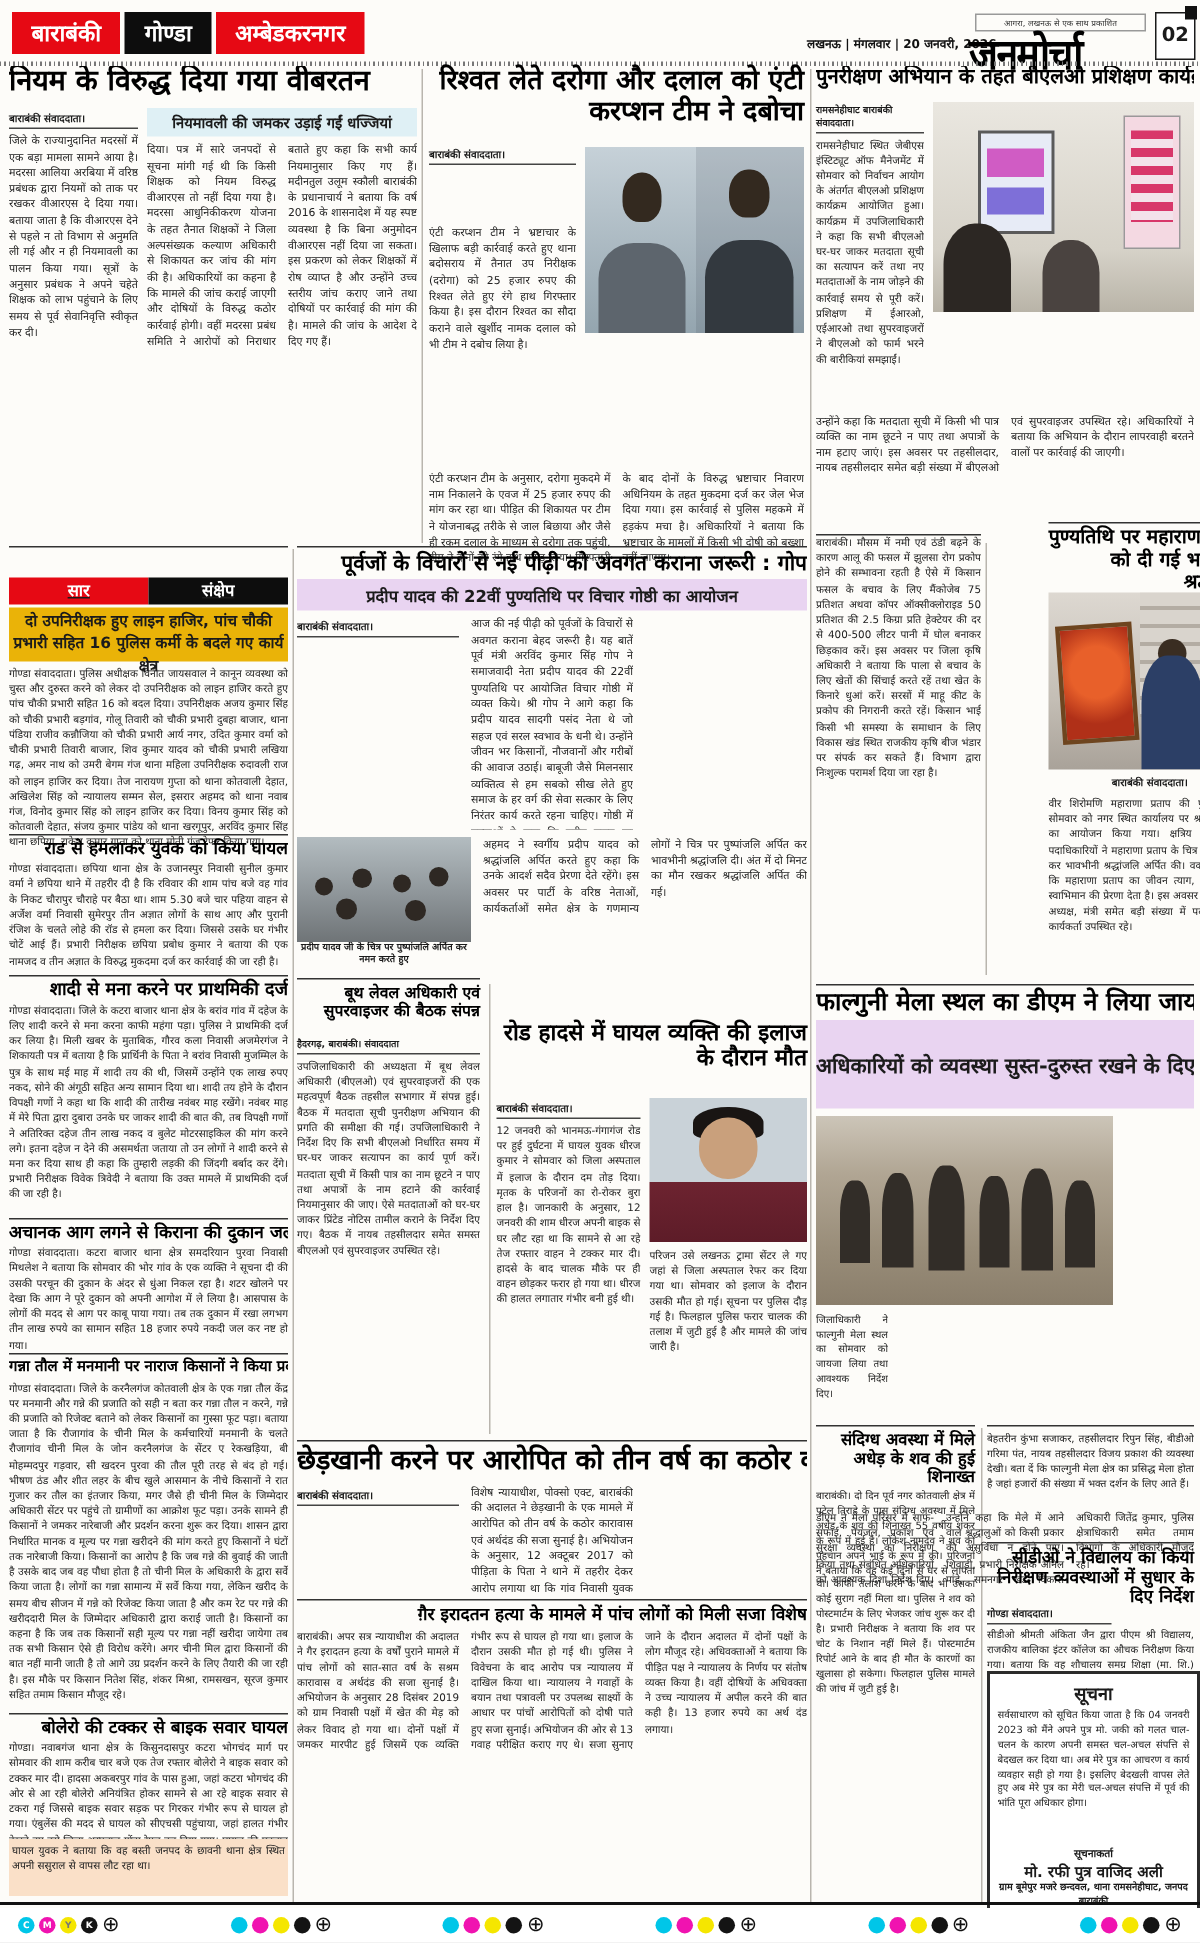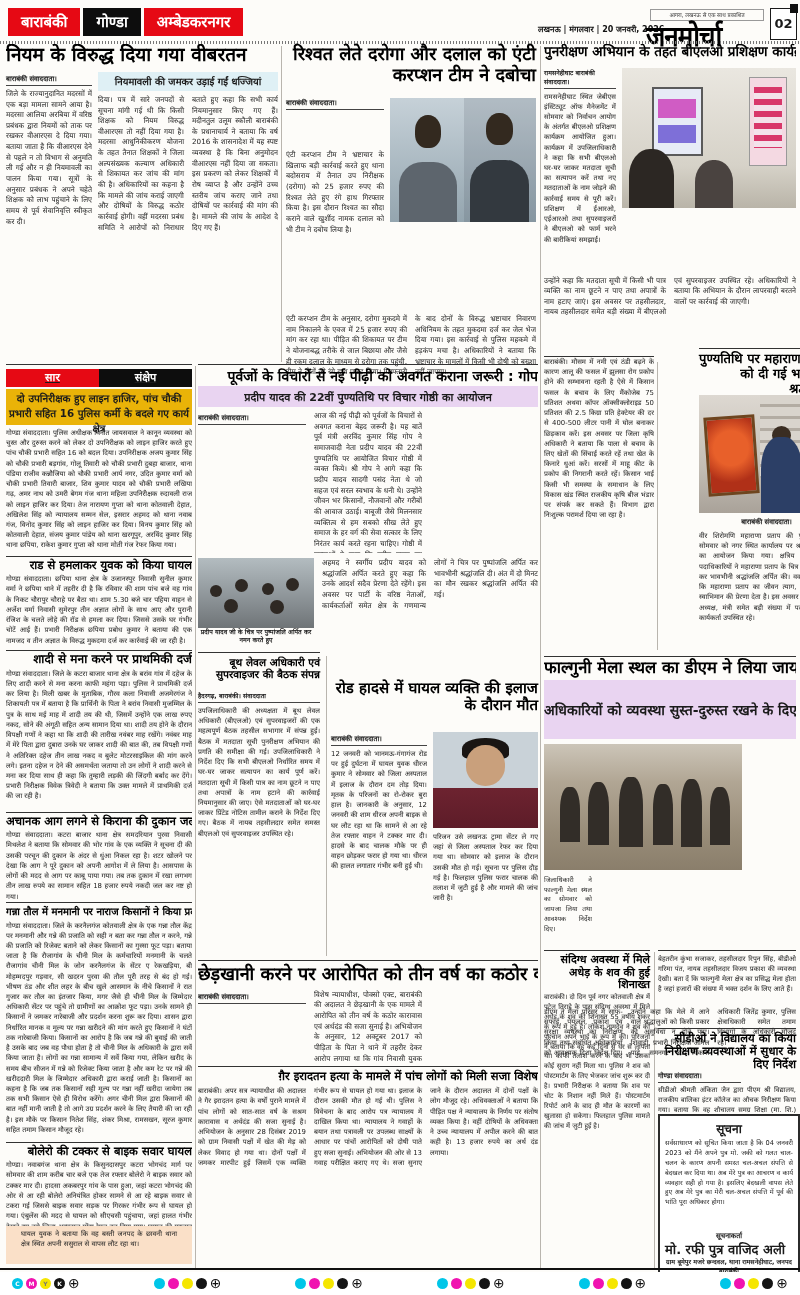--- a/index.html
+++ b/index.html
@@ -67,21 +67,21 @@
   .saarbar{display:flex;height:18px;}
   .saarbar div{flex:1;color:#fff;font-size:11px;font-weight:700;text-align:center;line-height:18px;}
   .saar-pink{background:#eab308;font-size:10.3px;font-weight:700;text-align:center;line-height:1.45;padding:2px 1px;}
   .lav{background:#e9d4f1;}
   .cyansub{background:#dff0f5;}
   .peach{background:#fae0c8;}
   .notice{border:2px solid #2b2b2b;background:#fff;padding:4px 5px;}
   .notice .ttl{font-size:12px;font-weight:700;text-align:center;margin-bottom:2px;}
   .notice .nb{font-size:6.6px;line-height:1.5;text-align:justify;height:92px;overflow:hidden;}
   .notice .sg{font-size:7px;font-weight:700;text-align:center;}
-  .notice .nm{font-size:13px;font-weight:700;}
+  .notice .nm{font-size:10px;font-weight:700;text-align:center;}
   .notice .ad{font-size:6.4px;font-weight:700;text-align:center;line-height:1.4;}
   
   .cbar{position:absolute;left:0;top:1272px;width:800px;height:23px;background:#fff;
         display:flex;align-items:center;justify-content:space-between;padding:0 12px;box-sizing:border-box;}
   .cgrp{display:flex;align-items:center;gap:3px;}
   .dot{width:11px;height:11px;border-radius:50%;display:inline-block;text-align:center;
        font-size:6px;font-weight:700;line-height:11px;color:#fff;}
   .dot.c{background:#00c6e8;} .dot.m{background:#f013b0;} .dot.y{background:#f5e600;color:#777;}
   .dot.k{background:#141414;}
   .reg{font-size:14px;line-height:11px;color:#111;}
@@ -160,21 +160,21 @@
             <i></i>
           </div>
         <div class="man1"></div>
           <div class="man2"></div>
       </div>
     </div>
     <div class="body cols2" style="height:78px;margin-top:6px;">उन्होंने कहा कि मतदाता सूची में किसी भी पात्र व्यक्ति का नाम छूटने न पाए तथा अपात्रों के नाम हटाए जाएं। इस अवसर पर तहसीलदार, नायब तहसीलदार समेत बड़ी संख्या में बीएलओ एवं सुपरवाइजर उपस्थित रहे। अधिकारियों ने बताया कि अभियान के दौरान लापरवाही बरतने वालों पर कार्रवाई की जाएगी।</div>
   </div>
 
   <div class="art topline" style="left:6px;top:364px;width:186px;">
-    <div class="saarbar" style="margin-top:4px;text-decoration:underline;">
+    <div class="saarbar" style="margin-top:20px;text-decoration:underline;">
       <div style="background:#e60914;">सार</div>
       <div style="background:#0d0d0d;">संक्षेप</div>
     </div>
     <div class="saar-pink" style="margin-top:2px;height:32px;">दो उपनिरीक्षक हुए लाइन हाजिर, पांच चौकी प्रभारी सहित 16 पुलिस कर्मी के बदले गए कार्य क्षेत्र</div>
     <div class="body" style="height:132px;margin-top:3px;font-size:6.9px;">गोण्डा संवाददाता। पुलिस अधीक्षक विनीत जायसवाल ने कानून व्यवस्था को चुस्त और दुरुस्त करने को लेकर दो उपनिरीक्षक को लाइन हाजिर करते हुए पांच चौकी प्रभारी सहित 16 को बदल दिया। उपनिरीक्षक अजय कुमार सिंह को चौकी प्रभारी बड़गांव, गोलू तिवारी को चौकी प्रभारी दुबहा बाजार, थाना पंडिया राजीव कन्नौजिया को चौकी प्रभारी आर्य नगर, उदित कुमार वर्मा को चौकी प्रभारी तिवारी बाजार, शिव कुमार यादव को चौकी प्रभारी लखिया गढ़, अमर नाथ को उमरी बेगम गंज थाना महिला उपनिरीक्षक रुदावली राज को लाइन हाजिर कर दिया। तेज नारायण गुप्ता को थाना कोतवाली देहात, अखिलेश सिंह को न्यायालय सम्मन सेल, इसरार अहमद को थाना नवाब गंज, विनोद कुमार सिंह को लाइन हाजिर कर दिया। विनय कुमार सिंह को कोतवाली देहात, संजय कुमार पांडेय को थाना खरगूपुर, अरविंद कुमार सिंह थाना छपिया, राकेश कुमार गुप्ता को थाना मोती गंज रेफर किया गया।</div>
   </div>
 
   <div class="art topline" style="left:6px;top:556px;width:186px;">
     <div class="hl c nw" style="font-size:11.5px;padding:2px 0;">राड से हमलाकर युवक को किया घायल</div>
     <div class="body" style="height:72px;font-size:6.9px;">गोण्डा संवाददाता। छपिया थाना क्षेत्र के उजानस्पुर निवासी सुनील कुमार वर्मा ने छपिया थाने में तहरीर दी है कि रविवार की शाम पांच बजे वह गांव के निकट चौरापुर चौराहे पर बैठा था। शाम 5.30 बजे चार पहिया वाहन से अर्जेश वर्मा निवासी सुमेरपुर तीन अज्ञात लोगों के साथ आए और पुरानी रंजिश के चलते लोहे की रॉड से हमला कर दिया। जिससे उसके घर गंभीर चोटें आई हैं। प्रभारी निरीक्षक छपिया प्रबोध कुमार ने बताया की एक नामजद व तीन अज्ञात के विरुद्ध मुकदमा दर्ज कर कार्रवाई की जा रही है।</div>
@@ -191,21 +191,21 @@
   </div>
 
   <div class="art topline" style="left:6px;top:902px;width:186px;">
     <div class="hl c nw" style="font-size:10px;padding:3px 0;">गन्ना तौल में मनमानी पर नाराज किसानों ने किया प्रदर्शन</div>
     <div class="body" style="height:218px;font-size:6.9px;">गोण्डा संवाददाता। जिले के करनैलगंज कोतवाली क्षेत्र के एक गन्ना तौल केंद्र पर मनमानी और गन्ने की प्रजाति को सही न बता कर गन्ना तौल न करने, गन्ने की प्रजाति को रिजेक्ट बताने को लेकर किसानों का गुस्सा फूट पड़ा। बताया जाता है कि रौजागांव के चीनी मिल के कर्मचारियों मनमानी के चलते रौजागांव चीनी मिल के जोन करनैलगंज के सेंटर ए रेकखड़िया, बी मोहम्मदपुर गड़वार, सी खदरन पुरवा की तौल पूरी तरह से बंद हो गई। भीषण ठंड और शीत लहर के बीच खुले आसमान के नीचे किसानों ने रात गुजार कर तौल का इंतजार किया, मगर जैसे ही चीनी मिल के जिम्मेदार अधिकारी सेंटर पर पहुंचे तो ग्रामीणों का आक्रोश फूट पड़ा। उनके सामने ही किसानों ने जमकर नारेबाजी और प्रदर्शन करना शुरू कर दिया। शासन द्वारा निर्धारित मानक व मूल्य पर गन्ना खरीदने की मांग करते हुए किसानों ने घंटों तक नारेबाजी किया। किसानों का आरोप है कि जब गन्ने की बुवाई की जाती है उसके बाद जब वह पौधा होता है तो चीनी मिल के अधिकारी के द्वारा सर्वे किया जाता है। लोगों का गन्ना सामान्य में सर्वे किया गया, लेकिन खरीद के समय बीच सीजन में गन्ने को रिजेक्ट किया जाता है और कम रेट पर गन्ने की खरीददारी मिल के जिम्मेदार अधिकारी द्वारा कराई जाती है। किसानों का कहना है कि जब तक किसानों सही मूल्य पर गन्ना नहीं खरीदा जायेगा तब तक सभी किसान ऐसे ही विरोध करेंगे। अगर चीनी मिल द्वारा किसानों की बात नहीं मानी जाती है तो आगे उग्र प्रदर्शन करने के लिए तैयारी की जा रही है। इस मौके पर किसान नितेश सिंह, शंकर मिश्रा, रामसखन, सूरज कुमार सहित तमाम किसान मौजूद रहे।</div>
   </div>
 
   <div class="art topline" style="left:6px;top:1142px;width:186px;">
     <div class="hl c nw" style="font-size:11.5px;padding:2px 0;">बोलेरो की टक्कर से बाइक सवार घायल</div>
     <div class="body" style="height:66px;font-size:6.9px;">गोण्डा। नवाबगंज थाना क्षेत्र के किसुनदासपुर कटरा भोगचंद मार्ग पर सोमवार की शाम करीब चार बजे एक तेज रफ्तार बोलेरो ने बाइक सवार को टक्कर मार दी। हादसा अकबरपुर गांव के पास हुआ, जहां कटरा भोगचंद की ओर से आ रही बोलेरो अनियंत्रित होकर सामने से आ रहे बाइक सवार से टकरा गई जिससे बाइक सवार सड़क पर गिरकर गंभीर रूप से घायल हो गया। एंबुलेंस की मदद से घायल को सीएचसी पहुंचाया, जहां हालत गंभीर देखते हुए उसे जिला अस्पताल गोंडा रेफर कर दिया गया। घायल की पहचान मनकापुर क्षेत्र के मल्लियन पुरवा निवासी 35 वर्षीय धर्मेंद्र चौहान के रूप में हुई है।</div>
-    <div class="body peach" style="height:32px;font-size:6.9px;padding:3px 15px;">घायल युवक ने बताया कि वह बस्ती जनपद के छावनी थाना क्षेत्र स्थित अपनी ससुराल से वापस लौट रहा था।</div>
+    <div class="body peach" style="height:32px;font-size:6.9px;padding:3px 2px;">घायल युवक ने बताया कि वह बस्ती जनपद के छावनी थाना क्षेत्र स्थित अपनी ससुराल से वापस लौट रहा था।</div>
   </div>
 
   <div class="art topline" style="left:198px;top:364px;width:340px;">
     <div class="hl c nw" style="font-size:14px;padding:3px 0 2px;">पूर्वजों के विचारों से नई पीढ़ी को अवगत कराना जरूरी : गोप</div>
     <div class="subhead lav" style="font-size:11px;padding:3px 0;">प्रदीप यादव की 22वीं पुण्यतिथि पर विचार गोष्ठी का आयोजन</div>
     <div style="margin-top:4px;column-count:3;column-gap:8px;height:142px;overflow:hidden;">
       <div class="byline">बाराबंकी संवाददाता।</div>
       <div class="body">आज की नई पीढ़ी को पूर्वजों के विचारों से अवगत कराना बेहद जरूरी है। यह बातें पूर्व मंत्री अरविंद कुमार सिंह गोप ने समाजवादी नेता प्रदीप यादव की 22वीं पुण्यतिथि पर आयोजित विचार गोष्ठी में व्यक्त किये। श्री गोप ने आगे कहा कि प्रदीप यादव सादगी पसंद नेता थे जो सहज एवं सरल स्वभाव के धनी थे। उन्होंने जीवन भर किसानों, नौजवानों और गरीबों की आवाज उठाई। बाबूजी जैसे मिलनसार व्यक्तित्व से हम सबको सीख लेते हुए समाज के हर वर्ग की सेवा सत्कार के लिए निरंतर कार्य करते रहना चाहिए। गोष्ठी में वक्ताओं ने कहा कि प्रदीप यादव का जीवन संघर्ष और सेवा की मिसाल है। नई पीढ़ी को उनके आदर्शों को आत्मसात करना चाहिए।</div>
     </div>
     <div style="display:flex;gap:8px;margin-top:5px;">

